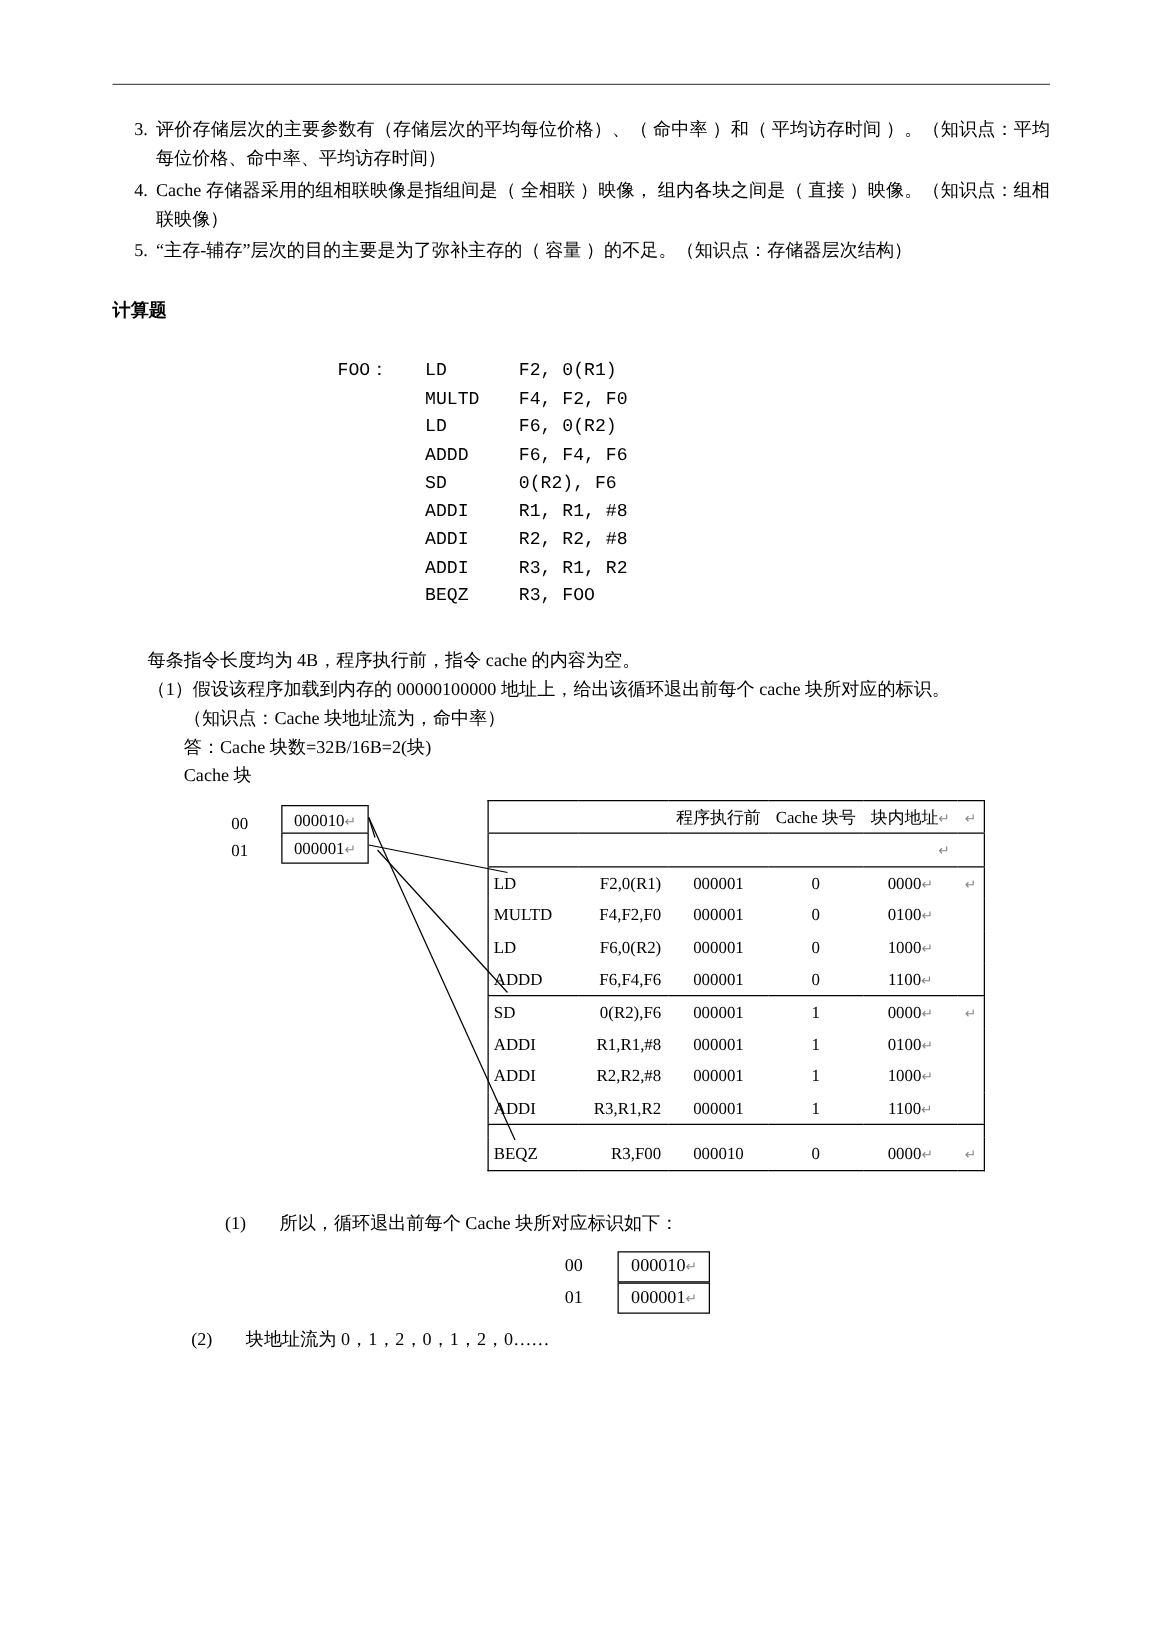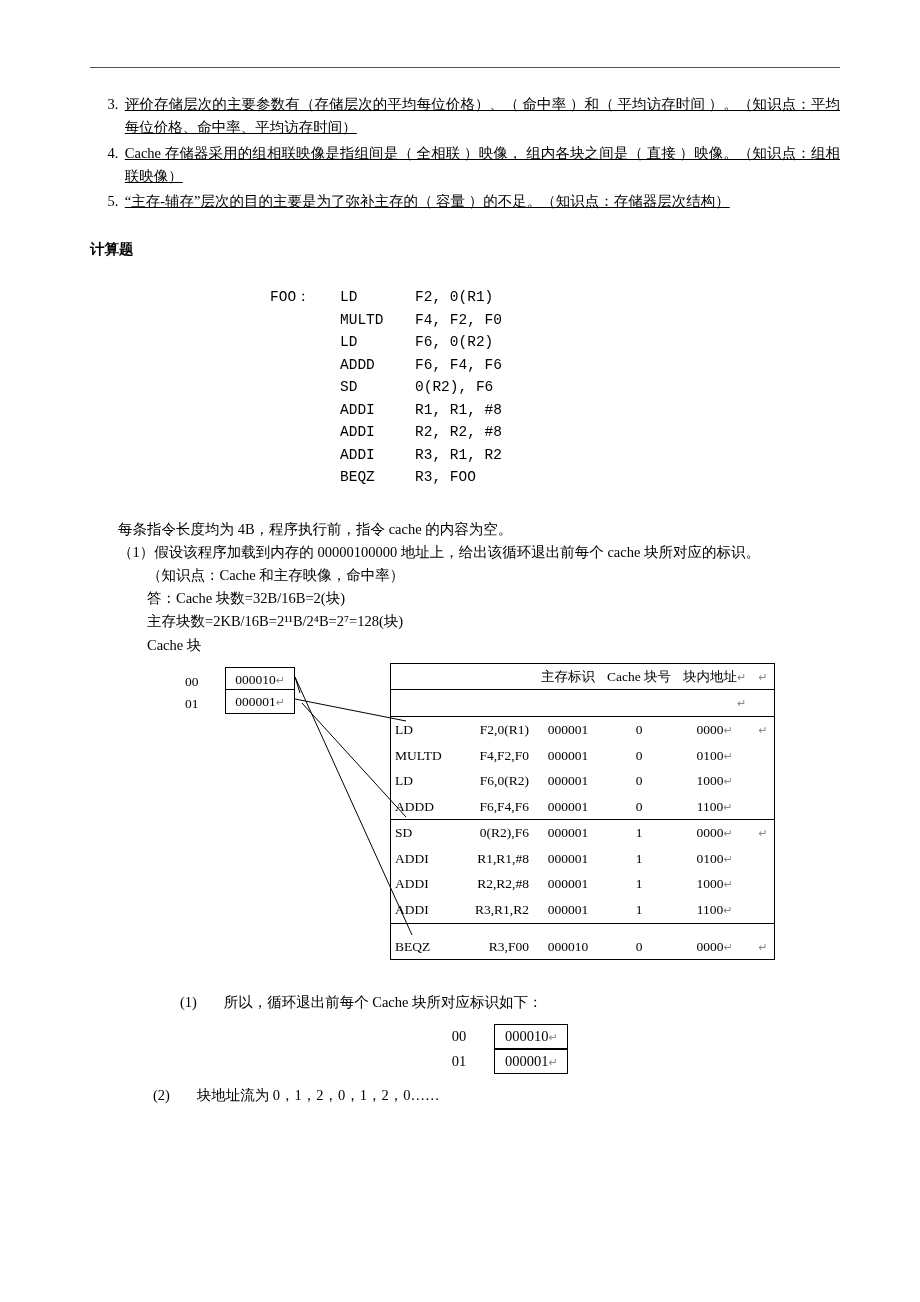--- a/index.html
+++ b/index.html
@@ -17,21 +17,20 @@
   }
   .hr-top {
     border: none;
     border-top: 1px solid #555;
     margin-bottom: 25px;
   }
   ol.main-list {
     list-style: decimal;
     padding-left: 2.2em;
     margin: 0 0 25px 0;
-    text-decoration: underline;
   }
   ol.main-list > li {
     padding-left: 0.2em;
     margin-bottom: 2px;
     text-align: justify;
   }
   .section-title {
     font-weight: bold;
     margin: 20px 0 25px 0;
   }
@@ -99,39 +98,38 @@
 
   <div class="section-title">计算题</div>
 
 
   <div class="code-block" id="code-block"><div><span class="label">FOO：</span><span class="op">LD</span><span>F2, 0(R1)</span></div><div><span class="label"></span><span class="op">MULTD</span><span>F4, F2, F0</span></div><div><span class="label"></span><span class="op">LD</span><span>F6, 0(R2)</span></div><div><span class="label"></span><span class="op">ADDD</span><span>F6, F4, F6</span></div><div><span class="label"></span><span class="op">SD</span><span>0(R2), F6</span></div><div><span class="label"></span><span class="op">ADDI</span><span>R1, R1, #8</span></div><div><span class="label"></span><span class="op">ADDI</span><span>R2, R2, #8</span></div><div><span class="label"></span><span class="op">ADDI</span><span>R3, R1, R2</span></div><div><span class="label"></span><span class="op">BEQZ</span><span>R3, FOO</span></div></div>
 
   <div class="sub-list" style="margin-left:28px;">
     <div>每条指令长度均为 4B，程序执行前，指令 cache 的内容为空。</div>
     <div>（1）假设该程序加载到内存的 00000100000 地址上，给出该循环退出前每个 cache 块所对应的标识。</div>
     <div class="ans-block">
-      <div>（知识点：Cache 和主存映像，命中率）</div>
+      <div>（知识点：Cache 块地址流为，命中率）</div>
       <div>答：Cache 块数=32B/16B=2(块)</div>
-      <div>主存块数=2KB/16B=2¹¹B/2⁴B=2⁷=128(块)</div>
       <div>Cache 块</div>
     </div>
   </div>
 
   <div class="diagram">
     <div class="cache-lbl" style="left:95px; top:8px;">00</div>
     <div class="cache-box" style="left:135px; top:4px;"><span>000010</span><span class="ret">↵</span></div>
     <div class="cache-lbl" style="left:95px; top:30px;">01</div>
     <div class="cache-box" style="left:135px; top:26px;"><span>000001</span><span class="ret">↵</span></div>
 
     <table class="big-table" style="left:300px; top:0;" id="instr-table">
         <tbody>
           <tr class="hdr-row">
             <td style="min-width:60px;"></td>
             <td style="min-width:60px;"></td>
-            <td>主存标识</td>
+            <td>程序执行前</td>
             <td>Cache 块号</td>
             <td>块内地址<span class="ret">↵</span></td>
             <td><span class="ret">↵</span></td>
           </tr>
           <tr class="hdr-row">
             <td colspan="5" style="text-align:right;"><span class="ret">↵</span></td>
             <td></td>
           </tr>
           <tr>
             <td class="op">LD</td>

